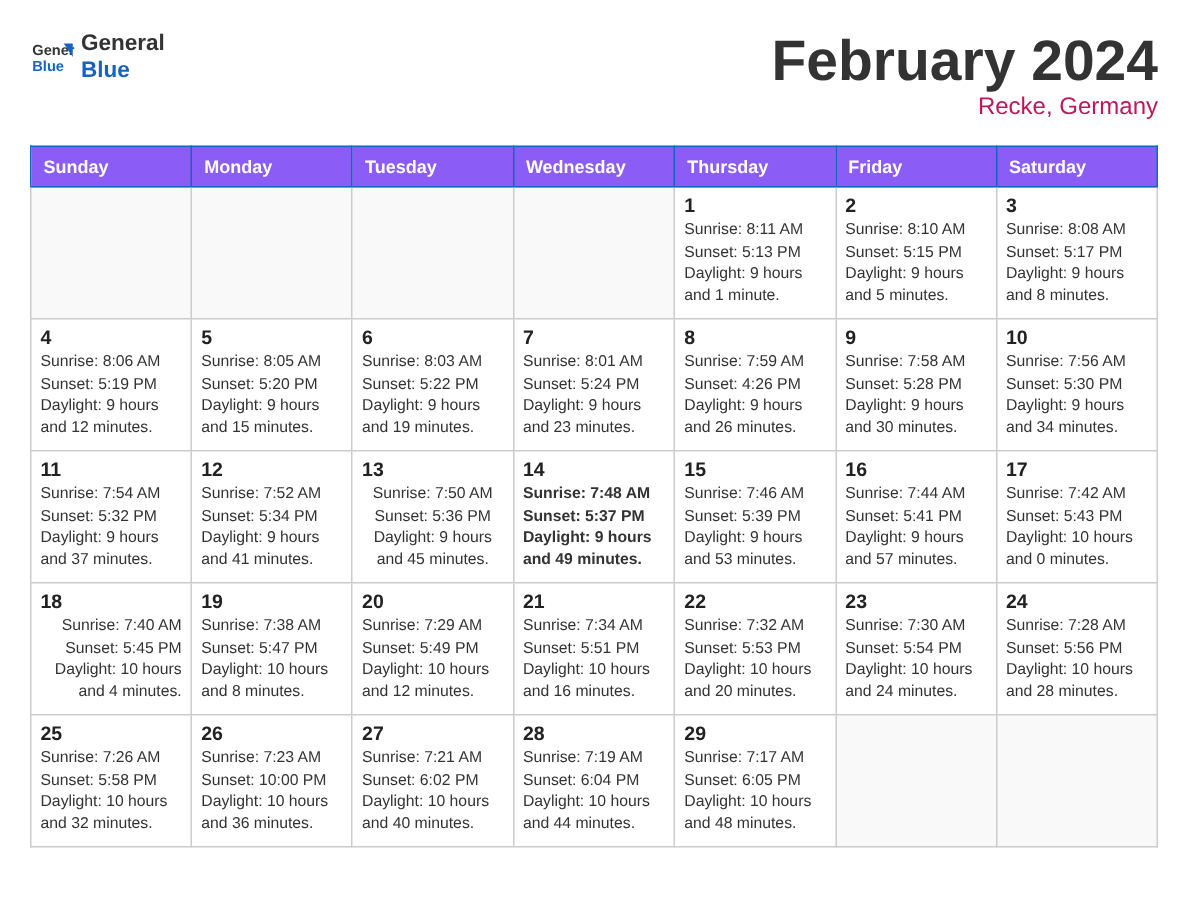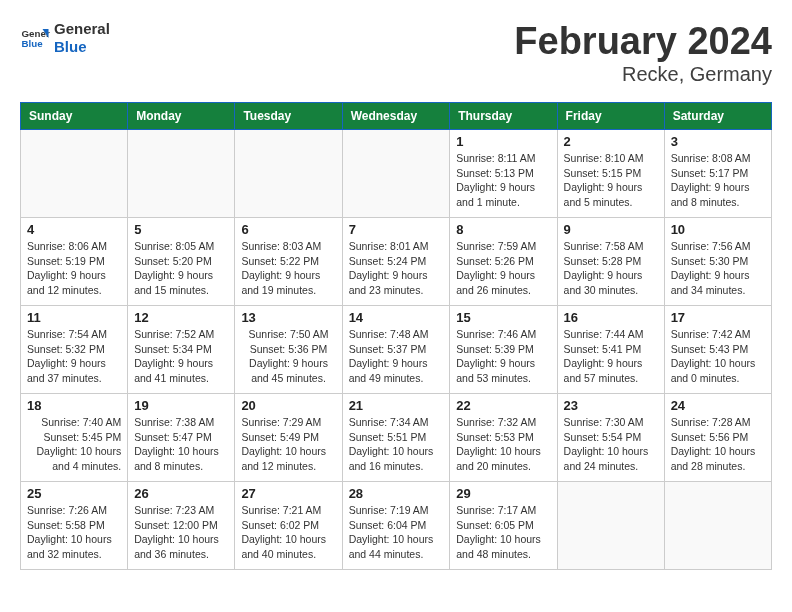--- a/index.html
+++ b/index.html
@@ -27,30 +27,30 @@
     }
     .title-area {
       text-align: right;
     }
     .month-year {
       font-size: 38px;
       font-weight: bold;
       color: #333;
     }
     .location {
-      font-size: 20px;
-      color: #404040;
+      font-size: 16px;
+      color: #be185d;
     }
     .calendar {
       width: 100%;
       border-collapse: collapse;
       font-size: 11px;
     }
     .calendar th {
-      background: #15803d;
+      background: #8b5cf6;
       color: #fff;
       text-align: left;
       padding: 6px 8px;
       font-size: 12px;
       border: 1px solid #1565c0;
     }
     .calendar td {
       border: 1px solid #ccc;
       vertical-align: top;
       padding: 4px 6px;
@@ -160,21 +160,21 @@
         <td>
           <div class="day-number">7</div>
           <div class="day-info" style="white-space: pre-line;">Sunrise: 8:01 AM
 Sunset: 5:24 PM
 Daylight: 9 hours
 and 23 minutes.</div>
         </td>
         <td>
           <div class="day-number">8</div>
           <div class="day-info" style="white-space: pre-line;">Sunrise: 7:59 AM
-Sunset: 5:26 PM
+Sunset: 4:26 PM
 Daylight: 9 hours
 and 26 minutes.</div>
         </td>
         <td>
           <div class="day-number">9</div>
           <div class="day-info" style="white-space: pre-line;">Sunrise: 7:58 AM
 Sunset: 5:28 PM
 Daylight: 9 hours
 and 30 minutes.</div>
         </td>
@@ -203,21 +203,21 @@
         </td>
         <td>
           <div class="day-number">13</div>
           <div class="day-info" style="white-space: pre-line; text-align: center;">Sunrise: 7:50 AM
 Sunset: 5:36 PM
 Daylight: 9 hours
 and 45 minutes.</div>
         </td>
         <td>
           <div class="day-number">14</div>
-          <div class="day-info" style="white-space: pre-line;">Sunrise: 7:48 AM
+          <div class="day-info" style="white-space: pre-line; font-weight: bold;">Sunrise: 7:48 AM
 Sunset: 5:37 PM
 Daylight: 9 hours
 and 49 minutes.</div>
         </td>
         <td>
           <div class="day-number">15</div>
           <div class="day-info" style="white-space: pre-line;">Sunrise: 7:46 AM
 Sunset: 5:39 PM
 Daylight: 9 hours
 and 53 minutes.</div>
@@ -292,21 +292,21 @@
         <td>
           <div class="day-number">25</div>
           <div class="day-info" style="white-space: pre-line;">Sunrise: 7:26 AM
 Sunset: 5:58 PM
 Daylight: 10 hours
 and 32 minutes.</div>
         </td>
         <td>
           <div class="day-number">26</div>
           <div class="day-info" style="white-space: pre-line;">Sunrise: 7:23 AM
-Sunset: 12:00 PM
+Sunset: 10:00 PM
 Daylight: 10 hours
 and 36 minutes.</div>
         </td>
         <td>
           <div class="day-number">27</div>
           <div class="day-info" style="white-space: pre-line;">Sunrise: 7:21 AM
 Sunset: 6:02 PM
 Daylight: 10 hours
 and 40 minutes.</div>
         </td>

